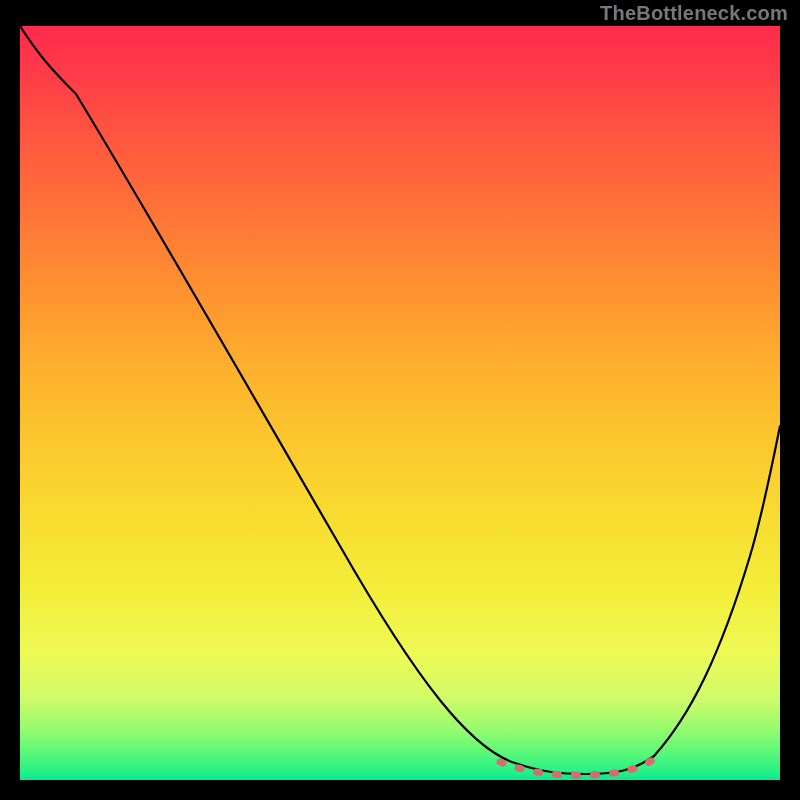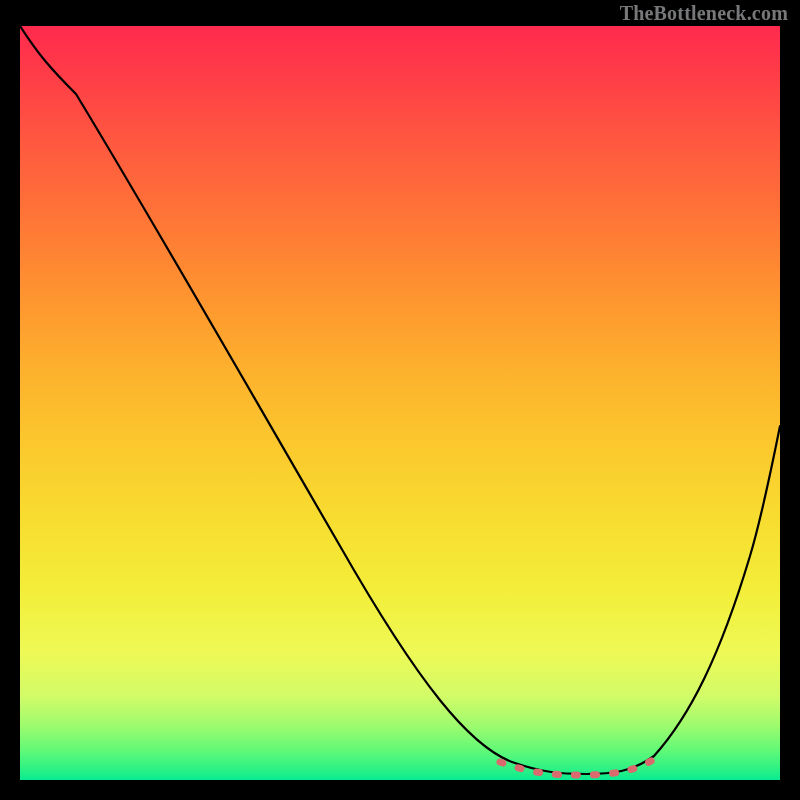--- a/index.html
+++ b/index.html
@@ -13,21 +13,21 @@
   .outer {
     position: relative;
     width: 800px;
     height: 800px;
     background: #000000;
   }
   .attribution {
     position: absolute;
     top: 2px;
     right: 12px;
-    font-family: Liberation Serif, serif;
+    font-family: Liberation Sans, sans-serif;
     font-size: 20px;
     font-weight: bold;
     color: #77787a;
     z-index: 5;
     letter-spacing: 0.2px;
   }
   .plot {
     position: absolute;
     left: 20px;
     right: 20px;

